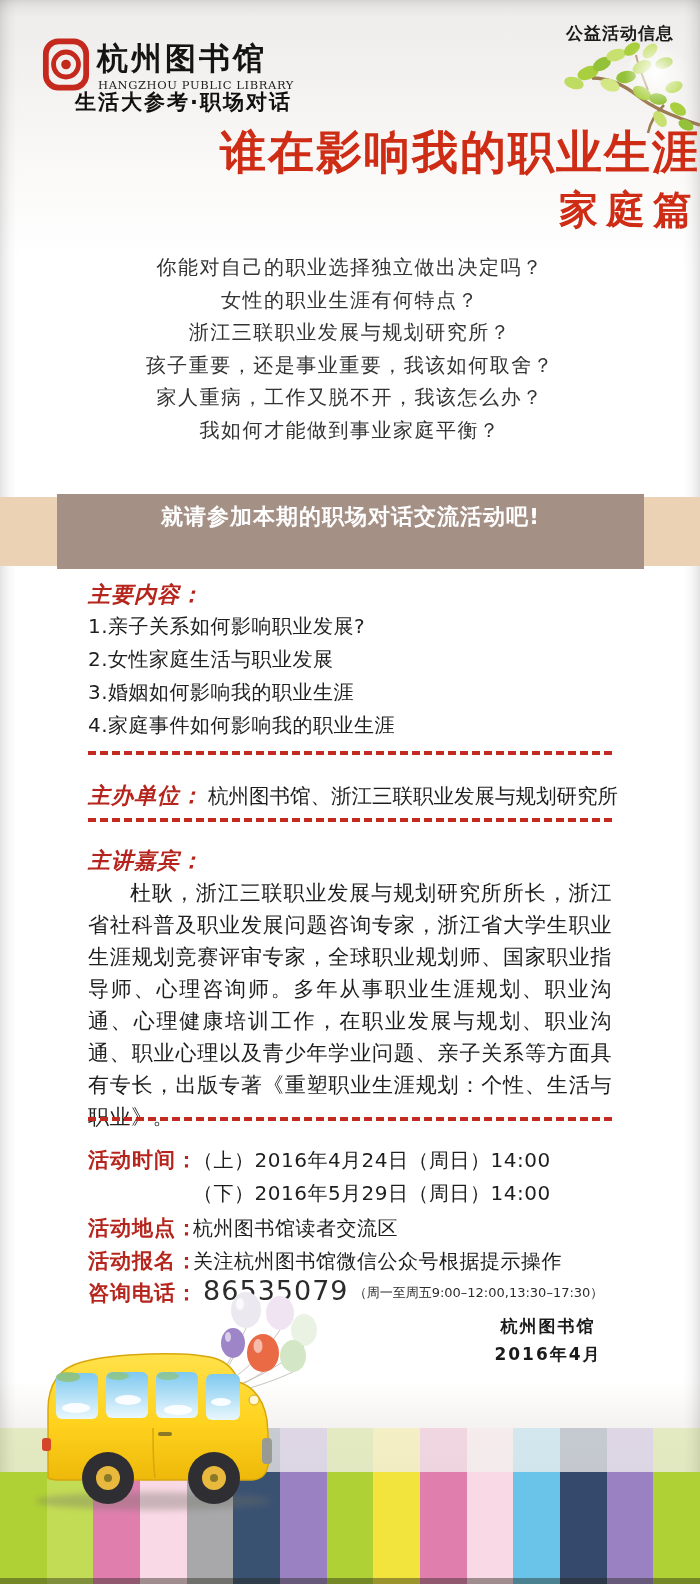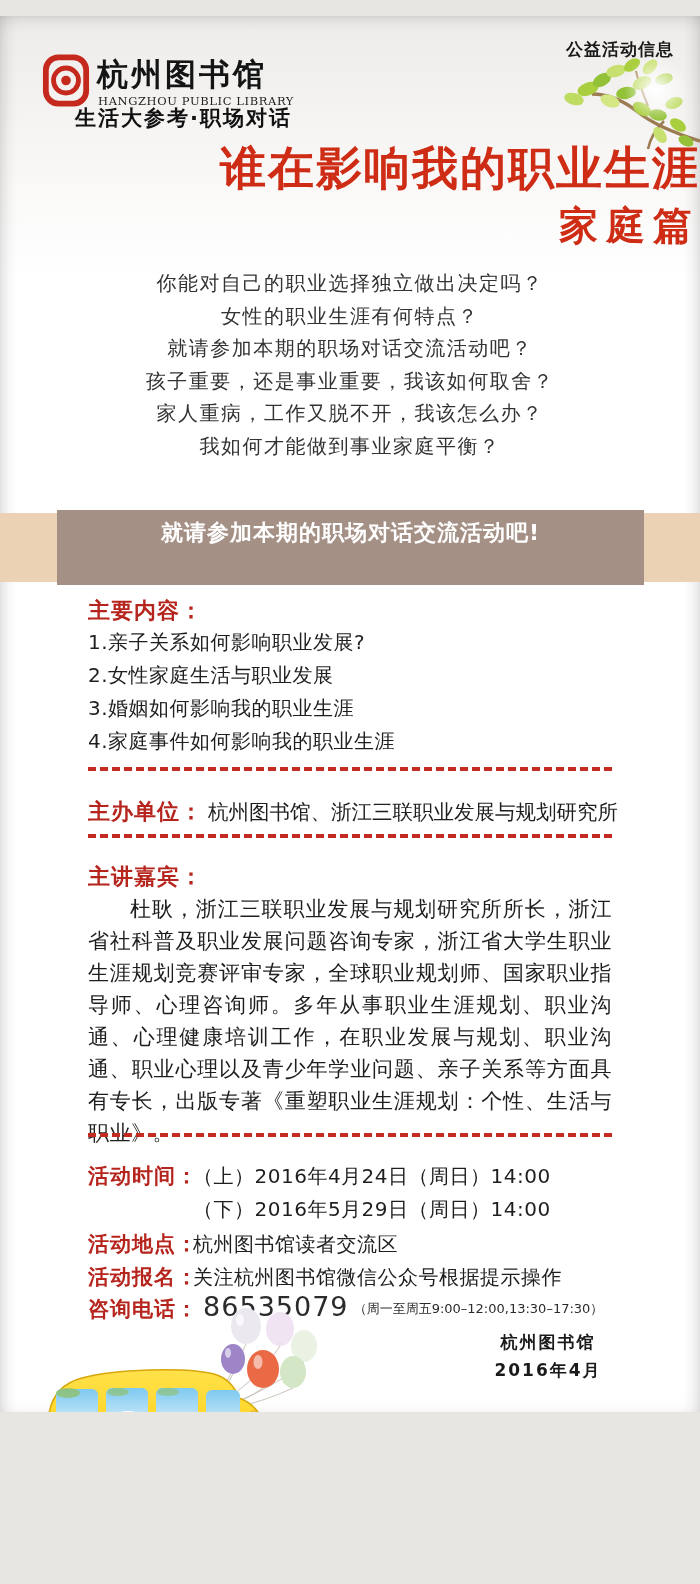--- a/index.html
+++ b/index.html
@@ -1,17 +1,17 @@
 <!DOCTYPE html>
 <html><head>
 <meta charset="utf-8">
 <style>
   html,body{margin:0;padding:0;}
   body{font-family:"DejaVu Sans","Liberation Sans",sans-serif;background:#e8e6e3;}
-  .poster{position:relative;width:700px;height:1396px;margin:16px auto;overflow:hidden;
+  .poster{position:relative;width:700px;height:1584px;margin:0 auto;overflow:hidden;
     background:linear-gradient(180deg,#eeecea 0px,#f3f1ef 70px,#faf9f8 170px,#ffffff 260px,#ffffff 1380px,#f5f3f1 1425px,#f2f0ee 1470px);
     box-shadow:inset 14px 0 16px -12px rgba(0,0,0,.18), inset -14px 0 16px -12px rgba(0,0,0,.18), inset 0 14px 16px -12px rgba(0,0,0,.14);}
   .abs{position:absolute;}
 
   
   .corner-tag{top:22px;right:26px;font-size:17px;font-weight:bold;color:#1a1a1a;letter-spacing:1px;}
   .logo-seal{left:42px;top:37px;width:48px;height:55px;}
   .logo-cn{left:97px;top:38px;font-family:"DejaVu Serif","Liberation Serif",serif;font-weight:bold;font-size:31px;color:#141414;letter-spacing:3px;}
   .logo-en{left:98px;top:78px;font-family:"DejaVu Serif","Liberation Serif",serif;font-size:11.5px;color:#222;letter-spacing:.6px;}
   .series{left:75px;top:88px;font-size:21px;font-weight:bold;color:#111;letter-spacing:2px;}
@@ -23,21 +23,21 @@
   
   .questions{left:0;top:251px;width:700px;text-align:center;font-family:"DejaVu Serif","Liberation Serif",serif;
     font-size:20px;color:#333;line-height:32.5px;letter-spacing:1.5px;}
 
   
   .banner-edge{left:0;top:497px;width:700px;height:69px;background:#ecd2b5;}
   .banner-inner{left:57px;top:494px;width:587px;height:75px;background:#a59086;color:#fff;text-align:center;
     font-size:22px;font-weight:bold;line-height:30px;padding-top:8px;box-sizing:border-box;letter-spacing:1px;}
 
   
-  .sec-label{font-size:22px;font-weight:bold;color:#b6251d;letter-spacing:1px;}
+  .sec-label{font-size:22px;font-weight:bold;color:#b6251d;letter-spacing:1px;font-style:italic;}
   .list-item{font-size:20px;color:#1e1e1e;letter-spacing:.5px;}
   .dashed{left:88px;width:524px;height:4px;
     background:repeating-linear-gradient(90deg,#c32a20 0 8px,transparent 8px 12px);}
   .inline-row{left:88px;white-space:nowrap;}
   .inline-row .val{font-size:20.5px;color:#1e1e1e;}
   .bio{left:88px;top:877px;width:524px;font-size:21px;color:#1e1e1e;line-height:32px;
     text-align:justify;text-indent:2em;letter-spacing:.5px;}
 
   
   .d-label{font-size:21px;font-weight:bold;color:#b6251d;letter-spacing:1px;}
@@ -100,21 +100,21 @@
     </g>
     <circle cx="104" cy="38" r="32" fill="url(#glow)"></circle>
   </svg>
 
   <div class="abs title-main">谁在影响我的职业生涯</div>
   <div class="abs title-sub">家庭篇</div>
 
   <div class="abs questions">
     <div>你能对自己的职业选择独立做出决定吗？</div>
     <div>女性的职业生涯有何特点？</div>
-    <div>就请参加本期的职场对话交流活动吧？</div>
+    <div>浙江三联职业发展与规划研究所？</div>
     <div>孩子重要，还是事业重要，我该如何取舍？</div>
     <div>家人重病，工作又脱不开，我该怎么办？</div>
     <div>我如何才能做到事业家庭平衡？</div>
   </div>
 
   <div class="abs banner-edge"></div>
   <div class="abs banner-inner">
     <div>就请参加本期的职场对话交流活动吧!</div>
   </div>
 

